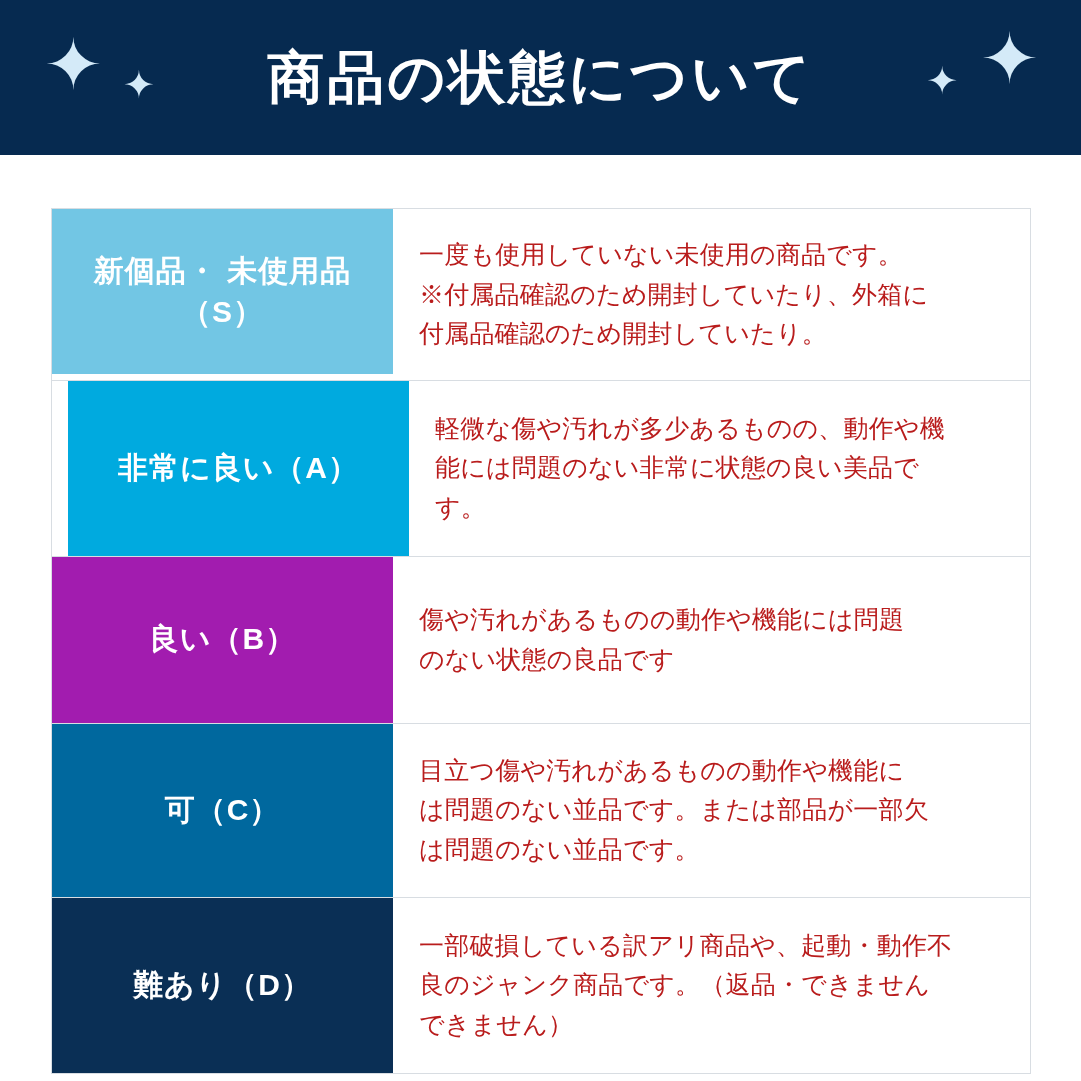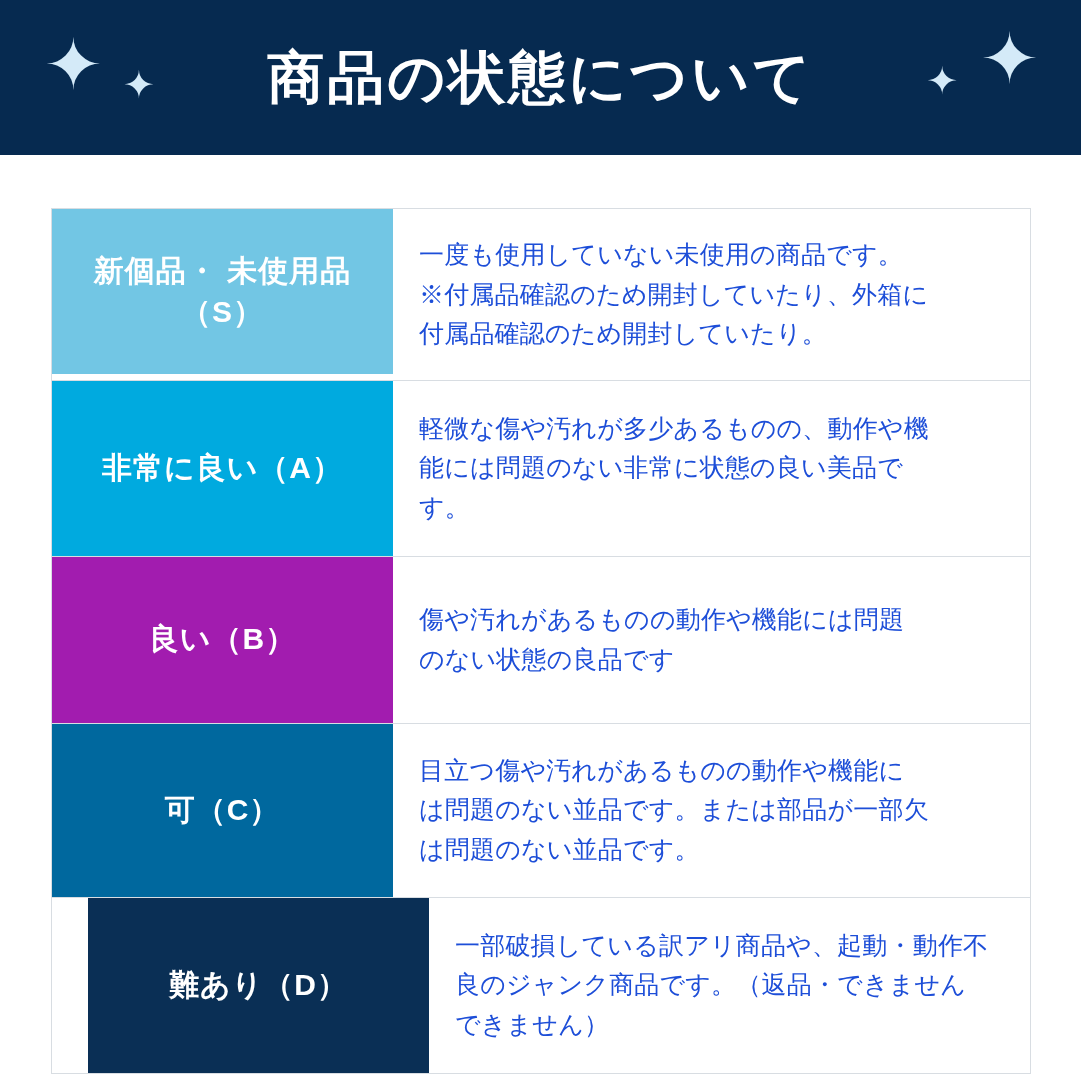--- a/index.html
+++ b/index.html
@@ -73,35 +73,35 @@
     padding: 10px 8px;
     color: #ffffff;
     font-size: 30px;
     font-weight: bold;
     letter-spacing: 1px;
     line-height: 1.35;
   }
   .desc {
     flex: 1 1 auto;
     padding: 26px 30px 26px 26px;
-    color: #1d4ed8;
+    color: #b91c1c;
     font-size: 25px;
     line-height: 1.58;
     letter-spacing: 0.2px;
     display: flex;
     align-items: center;
     background: #ffffff;
   }
   .desc span { display: block; }
 
   .r1 .grade { background: #72c6e4; height: 165px; }
   .r2 .grade { background: #00aadf; height: 175px; }
   .r3 .grade { background: #008fcb; height: 166px; }
   .r4 .grade { background: #00689e; height: 173px; }
-  .r5 .grade { background: #0a2f55; height: 175px; margin-left: 36px; }
+  .r5 .grade { background: #0a2f55; height: 175px; }
 
   .r1 .desc, .r2 .desc, .r3 .desc, .r4 .desc, .r5 .desc { min-height: inherit; }
 </style>
 </head>
 <body>
 
 <div class="page">
 
   <div class="header" style="background: rgb(6, 42, 80);">
     <span class="spark s-left-big">✦</span>
@@ -123,21 +123,21 @@
       <div class="desc">
         <div>
           <span>一度も使用していない未使用の商品です。</span>
           <span>※付属品確認のため開封していたり、外箱に</span>
           <span>付属品確認のため開封していたり。</span>
         </div>
       </div>
     </div>
 
     <div class="row r2">
-      <div class="grade" style="background: rgb(0, 170, 223);">
+      <div class="grade" style="background: rgb(0, 170, 223); margin-left: 16px;">
         <div>
           <span>非常に良い（A）</span>
         </div>
       </div>
       <div class="desc">
         <div>
           <span>軽微な傷や汚れが多少あるものの、動作や機</span>
           <span>能には問題のない非常に状態の良い美品で</span>
           <span>す。</span>
         </div>

